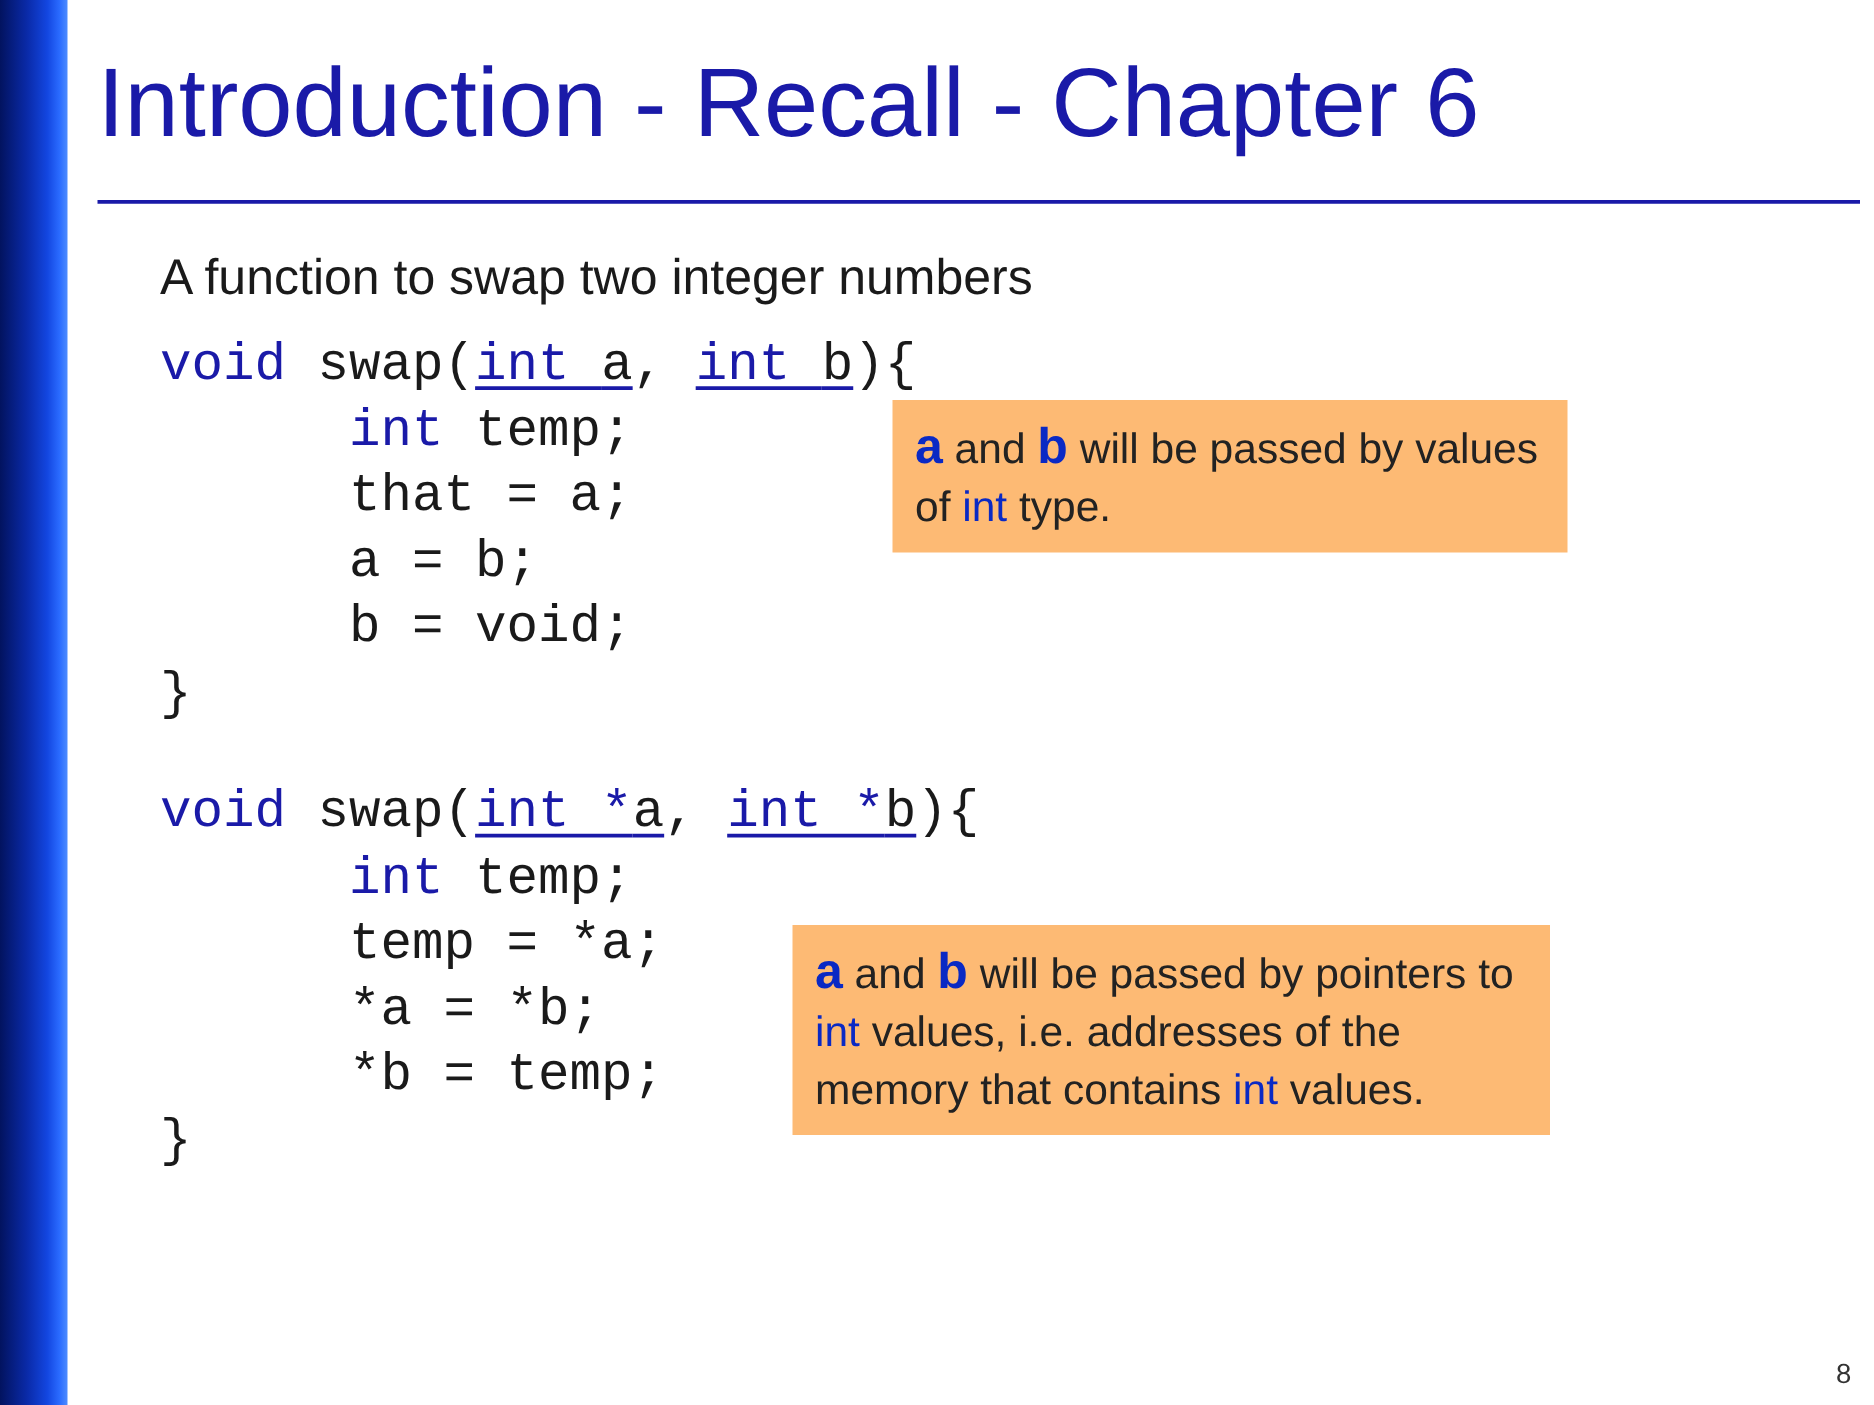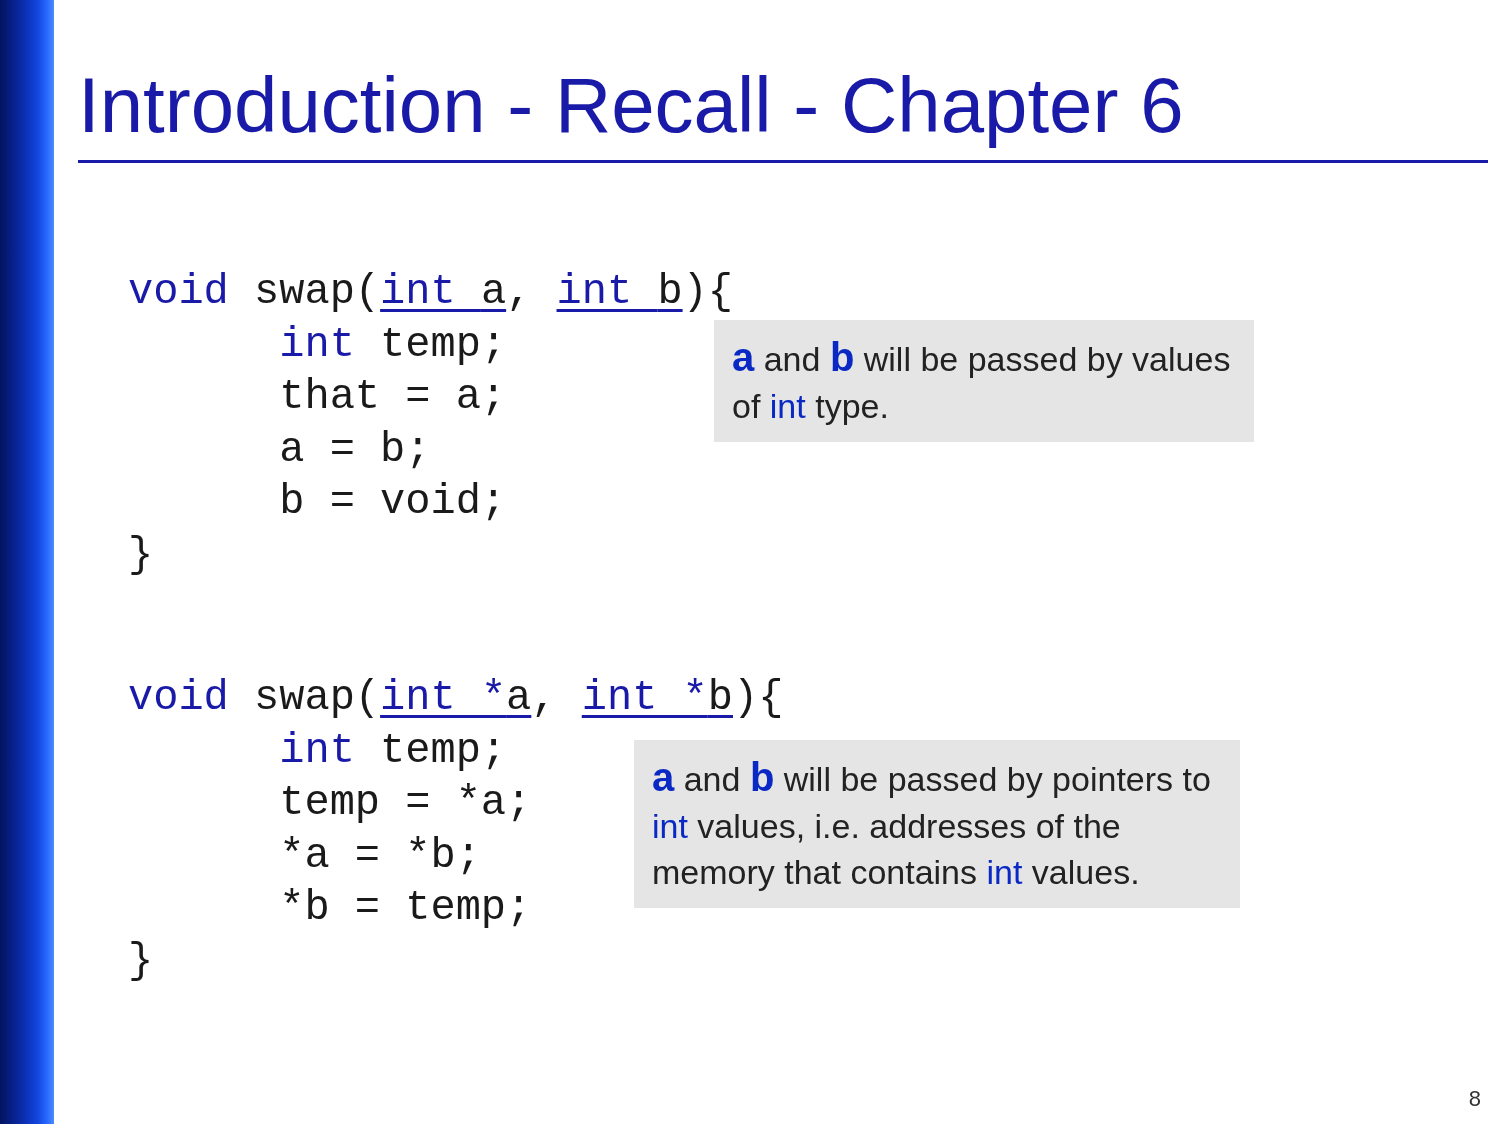--- a/index.html
+++ b/index.html
@@ -15,21 +15,21 @@
     left: 0; top: 0;
     width: 54px; height: 1124px;
     background: linear-gradient(to right, #02135f 0%, #0a2aa8 40%, #1346e0 70%, #2a6bff 88%, #4d8cff 100%);
   }
   .content {
     position: absolute;
     left: 54px; top: 0; right: 0; bottom: 0;
   }
   .title {
     position: absolute;
-    left: 24px; top: 60px;
+    left: 24px; top: 37px;
     font-size: 78px;
     color: #1a1aa8;
     letter-spacing: 0px;
     white-space: nowrap;
   }
   .title-rule {
     position: absolute;
     left: 24px; top: 160px;
     width: 1410px;
     height: 0;
@@ -53,27 +53,26 @@
   .code1 .kw { color: #1a1aa8; }
   .code1 .u  { text-decoration: underline; text-decoration-color: #1a1aa8; text-decoration-thickness: 3px; text-underline-offset: 6px; }
   .code2 {
     position: absolute;
     left: 74px; top: 624px;
     font-family: "Courier New", Courier, monospace;
     font-size: 42px;
     line-height: 1.25;
     white-space: pre;
     color: #1a1a1a;
-    margin-top: 48px;
   }
   .code2 .kw { color: #1a1aa8; }
   .code2 .u  { text-decoration: underline; text-decoration-color: #1a1aa8; text-decoration-thickness: 3px; text-underline-offset: 6px; }
   .callout {
     position: absolute;
-    background: #e5e5e5;
+    background: #fdba74;
     font-size: 34px;
     color: #222;
     padding: 10px 18px 12px 18px;
     line-height: 1.35;
   }
   .callout .bvar { color: #0a29c4; font-weight: bold; font-size: 40px; }
   .callout .tkw  { color: #0a29c4; }
   .callout1 { left: 660px; top: 320px; width: 540px; }
   .callout2 { left: 580px; top: 740px; width: 606px; }
   .pagenum {
@@ -86,20 +85,21 @@
 </head>
 <body>
 
 <div class="side-bar"></div>
 
 <div class="content">
 
   <div class="title">Introduction - Recall - Chapter 6</div>
   <div class="title-rule"></div>
 
+  <div class="subtitle">A function to swap two integer numbers</div>
 
   <div class="code1"><span class="kw">void</span> <span>swap(</span><span class="kw u">int </span><span class="u">a</span><span>, </span><span class="kw u">int </span><span class="u">b</span><span>){</span>
       <span class="kw">int</span><span> temp;</span>
 <span>      that = a;</span>
 <span>      a = b;</span>
 <span>      b = void;</span>
 <span>}</span></div>
 
   <div class="callout callout1"><span class="bvar">a</span><span> and </span><span class="bvar">b</span><span> will be passed by values of </span><span class="tkw">int</span><span> type.</span></div>
 

